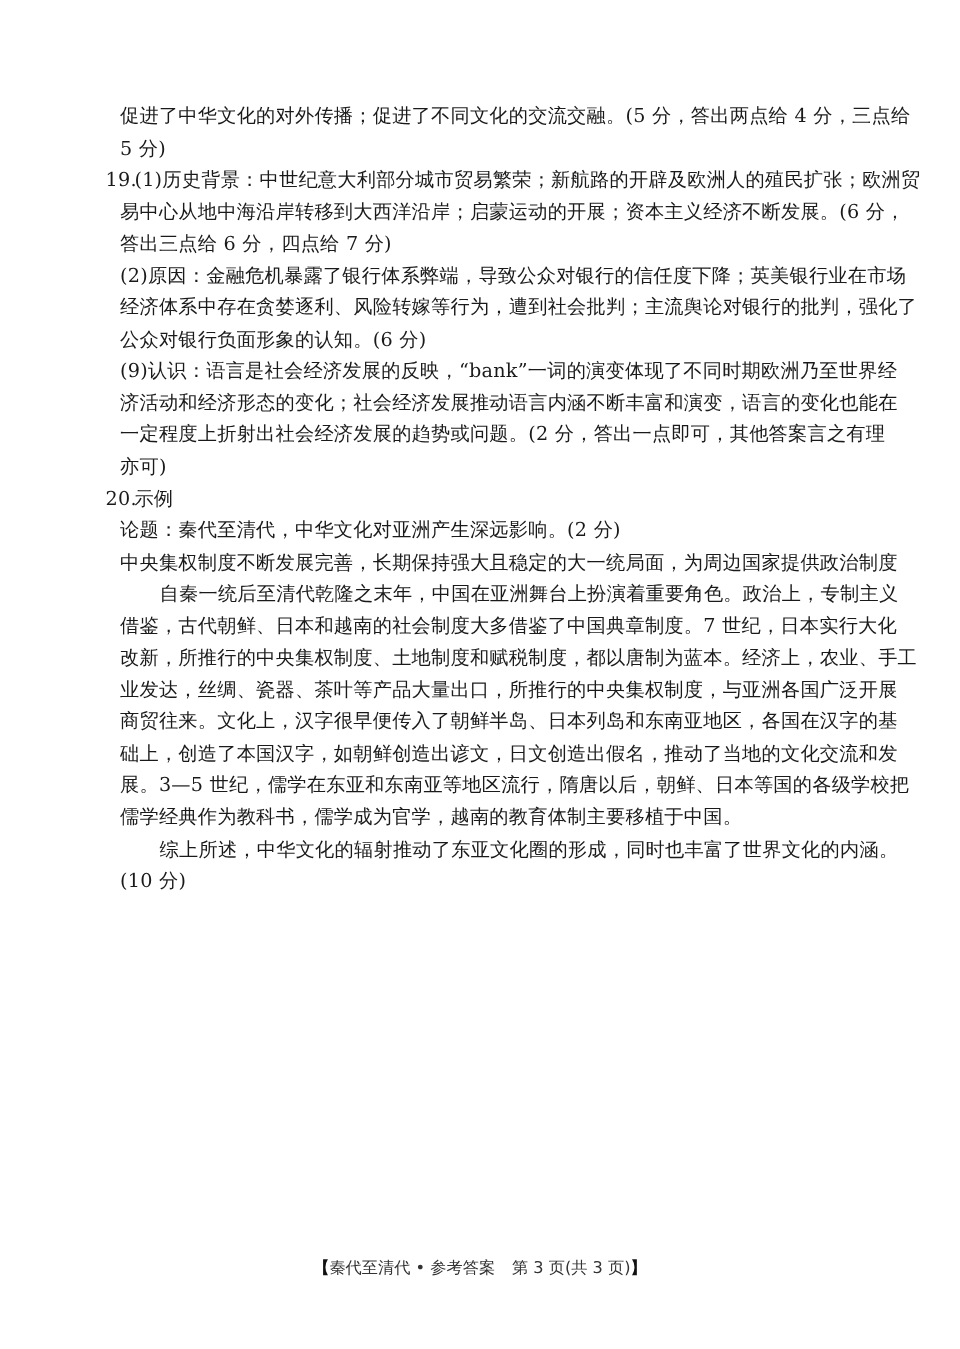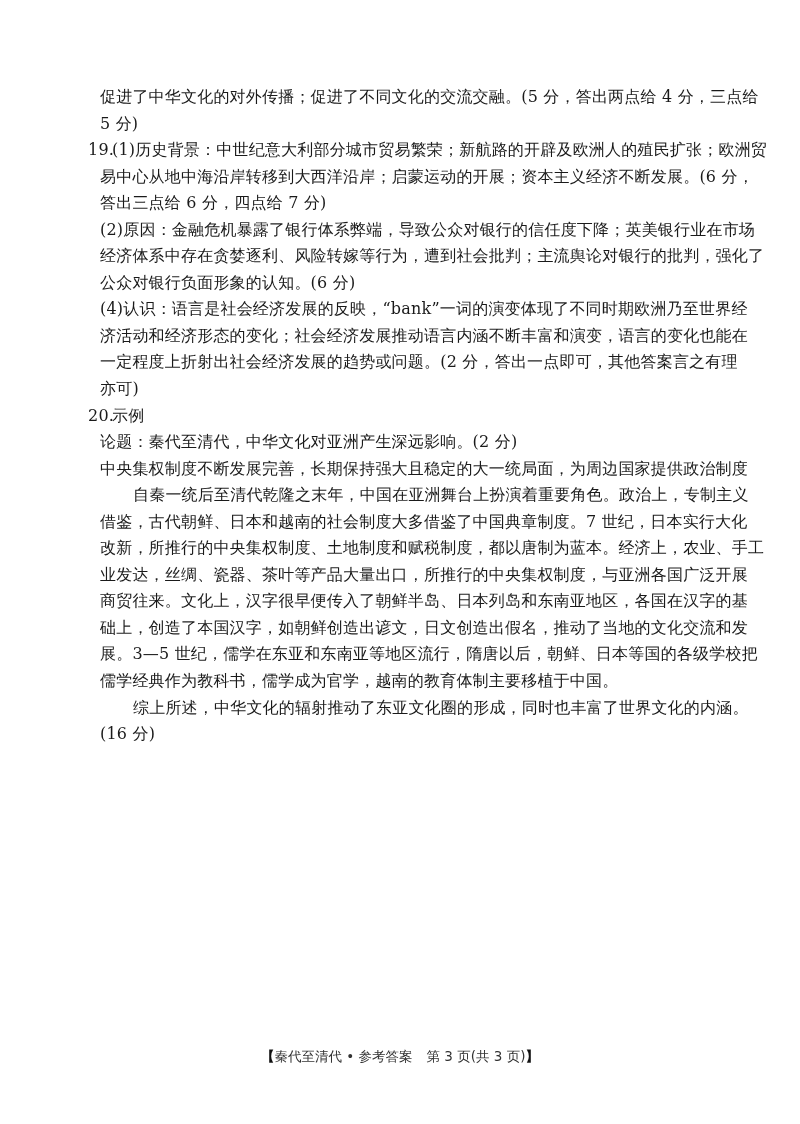--- a/index.html
+++ b/index.html
@@ -34,37 +34,37 @@
 <div class="page">
   <div class="content" id="content">
       <div class="line"><span>促进了中华文化的对外传播；促进了不同文化的交流交融。(5 分，答出两点给 4 分，三点给</span></div>
       <div class="line"><span>5 分)</span></div>
       <div class="line num"><span class="qnum">19.</span><span>(1)历史背景：中世纪意大利部分城市贸易繁荣；新航路的开辟及欧洲人的殖民扩张；欧洲贸</span></div>
       <div class="line"><span>易中心从地中海沿岸转移到大西洋沿岸；启蒙运动的开展；资本主义经济不断发展。(6 分，</span></div>
       <div class="line"><span>答出三点给 6 分，四点给 7 分)</span></div>
       <div class="line"><span>(2)原因：金融危机暴露了银行体系弊端，导致公众对银行的信任度下降；英美银行业在市场</span></div>
       <div class="line"><span>经济体系中存在贪婪逐利、风险转嫁等行为，遭到社会批判；主流舆论对银行的批判，强化了</span></div>
       <div class="line"><span>公众对银行负面形象的认知。(6 分)</span></div>
-      <div class="line"><span>(4)认识：语言是社会经济发展的反映，“bank”一词的演变体现了不同时期欧洲乃至世界经</span></div>
+      <div class="line"><span>(9)认识：语言是社会经济发展的反映，“bank”一词的演变体现了不同时期欧洲乃至世界经</span></div>
       <div class="line"><span>济活动和经济形态的变化；社会经济发展推动语言内涵不断丰富和演变，语言的变化也能在</span></div>
       <div class="line"><span>一定程度上折射出社会经济发展的趋势或问题。(2 分，答出一点即可，其他答案言之有理</span></div>
       <div class="line"><span>亦可)</span></div>
       <div class="line num"><span class="qnum">20.</span><span>示例</span></div>
       <div class="line"><span>论题：秦代至清代，中华文化对亚洲产生深远影响。(2 分)</span></div>
       <div class="line"><span>中央集权制度不断发展完善，长期保持强大且稳定的大一统局面，为周边国家提供政治制度</span></div>
       <div class="line indent"><span>自秦一统后至清代乾隆之末年，中国在亚洲舞台上扮演着重要角色。政治上，专制主义</span></div>
       <div class="line"><span>借鉴，古代朝鲜、日本和越南的社会制度大多借鉴了中国典章制度。7 世纪，日本实行大化</span></div>
       <div class="line"><span>改新，所推行的中央集权制度、土地制度和赋税制度，都以唐制为蓝本。经济上，农业、手工</span></div>
       <div class="line"><span>业发达，丝绸、瓷器、茶叶等产品大量出口，所推行的中央集权制度，与亚洲各国广泛开展</span></div>
       <div class="line"><span>商贸往来。文化上，汉字很早便传入了朝鲜半岛、日本列岛和东南亚地区，各国在汉字的基</span></div>
       <div class="line"><span>础上，创造了本国汉字，如朝鲜创造出谚文，日文创造出假名，推动了当地的文化交流和发</span></div>
       <div class="line"><span>展。3—5 世纪，儒学在东亚和东南亚等地区流行，隋唐以后，朝鲜、日本等国的各级学校把</span></div>
       <div class="line"><span>儒学经典作为教科书，儒学成为官学，越南的教育体制主要移植于中国。</span></div>
       <div class="line indent"><span>综上所述，中华文化的辐射推动了东亚文化圈的形成，同时也丰富了世界文化的内涵。</span></div>
-      <div class="line"><span>(16 分)</span></div>
+      <div class="line"><span>(10 分)</span></div>
     </div>
 
   <div class="footer">
     <span class="bracket">【</span><span>秦代至清代</span>
     <span>•</span>
     <span>参考答案</span><span class="sep"></span><span>第 3 页(共 3 页)</span><span class="bracket">】</span>
   </div>
 </div>
 
 </body></html>

